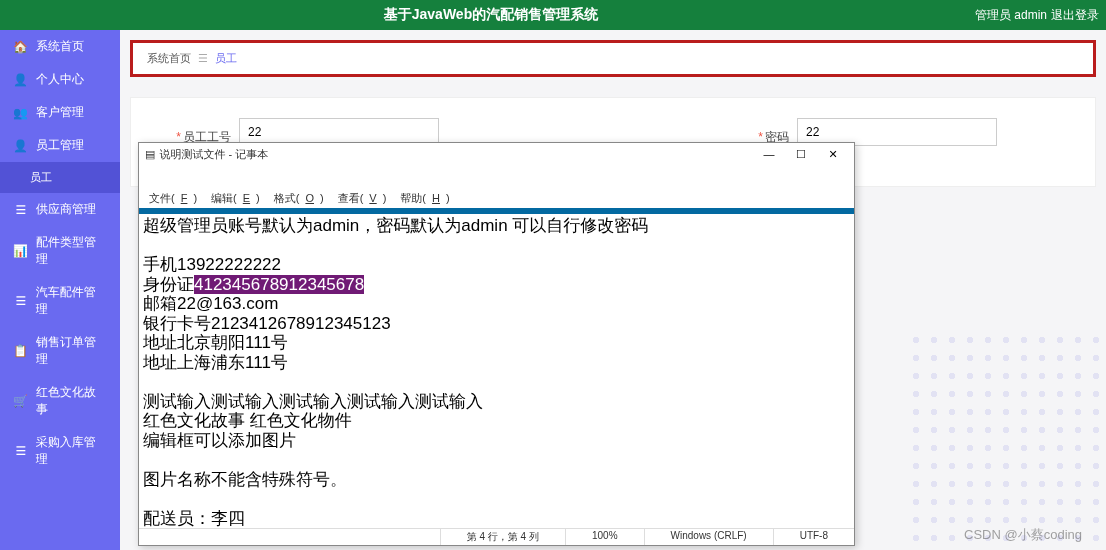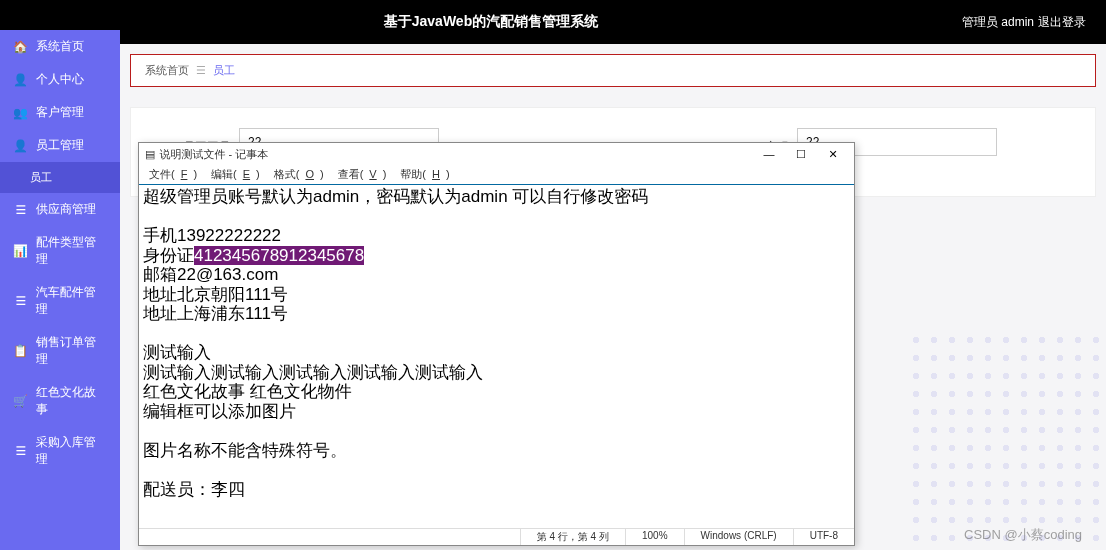--- a/index.html
+++ b/index.html
@@ -1,54 +1,54 @@
 <!DOCTYPE html>
 <html><head>
 <meta charset="utf-8">
 <style>
 * { margin: 0; padding: 0; box-sizing: border-box; font-family: "Microsoft YaHei", sans-serif; }
 body { background: #f5f5f7; width: 1106px; height: 550px; overflow: hidden; position: relative; }
 
-.header { background: #000000; height: 44px; display: flex; align-items: center; padding: 0 20px; color: #fff; font-size: 14px; }
+.header { background: #15803d; height: 30px; display: flex; align-items: center; padding: 0 7px; color: #fff; font-size: 14px; }
 .header-title { flex: 1; text-align: center; font-weight: bold; }
 .header-right { display: flex; gap: 4px; font-size: 12px; }
 
 .sidebar { position: absolute; left: 0; top: 30px; width: 120px; background: #6a6af0; height: calc(100% - 30px); }
 .sidebar-item { display: flex; align-items: center; padding: 8px 14px; color: #fff; font-size: 12px; gap: 8px; cursor: pointer; }
 .sidebar-item.active { background: #5252d6; }
 .sidebar-sub { padding-left: 30px; font-size: 11px; }
 .sidebar .icon { width: 14px; height: 14px; display: inline-flex; align-items: center; justify-content: center; font-size: 12px; }
 
 .main { margin-left: 120px; padding: 10px; }
-.breadcrumb { background: #fff; padding: 8px 14px; font-size: 11px; color: #555; border: 1px solid #b91c1c; }
+.breadcrumb { background: #fff; padding: 8px 14px; font-size: 11px; color: #555; border: 3px solid #b91c1c; }
 .breadcrumb .sep { color: #aaa; margin: 0 4px; }
 .breadcrumb .current { color: #6a6af0; }
 
 .form-card { background: #fff; margin-top: 20px; padding: 20px 40px; border: 1px solid #eee; }
 .form-row { display: flex; gap: 60px; margin-bottom: 20px; }
 .form-field { display: flex; align-items: flex-end; gap: 8px; }
 .form-label { font-size: 12px; color: #444; text-align: right; min-width: 60px; }
 .form-label .req { color: #e54; margin-right: 2px; }
 .form-input { border: 1px solid #ccc; padding: 4px 8px; font-size: 12px; width: 200px; height: 28px; }
 
 .btn-row { display: flex; gap: 20px; padding: 20px 40px; }
 .btn { background: #6a6af0; color: #fff; border: none; padding: 8px 20px; font-size: 12px; cursor: pointer; width: 70px; height: 28px; }
 
 .notepad { position: absolute; left: 138px; top: 142px; width: 717px; height: 404px; background: #fff; border: 1px solid #888; box-shadow: 2px 2px 8px rgba(0,0,0,.2); display: flex; flex-direction: column; }
 .np-titlebar { display: flex; align-items: center; padding: 2px 6px; font-size: 11px; background: #fff; }
 .np-title { flex: 1; display: flex; align-items: center; gap: 4px; color: #333; }
 .np-ctrl { display: flex; gap: 2px; }
 .np-ctrl span { width: 30px; height: 18px; display: flex; align-items: center; justify-content: center; font-size: 11px; cursor: pointer; }
-.np-menu { display: flex; gap: 2px; padding: 1px 4px; font-size: 11px; color: #333; border-bottom: 1px solid #0369a1; }
+.np-menu { display: flex; gap: 2px; padding: 1px 4px; font-size: 11px; color: #333; border-bottom: 6px solid #0369a1; margin-top: 24px; }
 .np-menu span { padding: 1px 6px; cursor: pointer; }
 .np-under { text-decoration: underline; }
 .np-body { flex: 1; padding: 2px 4px; font-size: 17px; font-family: SimSun, serif; color: #000; overflow: hidden; white-space: nowrap; line-height: 1.15; }
 .np-body .sel { background: #701a75; color: #fff; }
 .np-status { display: flex; border-top: 1px solid #ddd; font-size: 10px; color: #333; }
-.np-status span { padding: 1px 16px; border-left: 1px solid #ddd; }
+.np-status span { padding: 1px 26px; border-left: 1px solid #ddd; }
 .np-status span:first-child { margin-left: auto; border-left: 1px solid #ddd; }
 
 .watermark { position: absolute; right: 24px; bottom: 6px; font-size: 13px; color: #666; opacity: .6; font-family: sans-serif; }
 
 .bg-dots { position: absolute; right: 0; bottom: 0; width: 200px; height: 220px; background:
   radial-gradient(circle at 10px 10px, #a8a8e6 3px, transparent 3px);
   background-size: 18px 18px; opacity: .25; pointer-events: none; }
 </style>
 </head>
 <body>
@@ -153,24 +153,24 @@
     <span>格式(<span class="np-under">O</span>)</span>
     <span>查看(<span class="np-under">V</span>)</span>
     <span>帮助(<span class="np-under">H</span>)</span>
   </div>
   <div class="np-body">
 <div>超级管理员账号默认为admin，密码默认为admin 可以自行修改密码</div>
 <div>&nbsp;</div>
 <div>手机13922222222</div>
 <div><span>身份证</span><span class="sel">412345678912345678</span></div>
 <div>邮箱22@163.com</div>
+<div>银行卡号2123412678912345123</div>
 <div>地址北京朝阳111号</div>
 <div>地址上海浦东111号</div>
 <div>&nbsp;</div>
-<div>测试输入</div>
 <div>测试输入测试输入测试输入测试输入测试输入</div>
 <div>红色文化故事 红色文化物件</div>
 <div>编辑框可以添加图片</div>
 <div>&nbsp;</div>
 <div>图片名称不能含特殊符号。</div>
 <div>&nbsp;</div>
 <div>配送员：李四</div>
   </div>
   <div class="np-status">
     <span>第 4 行，第 4 列</span>

